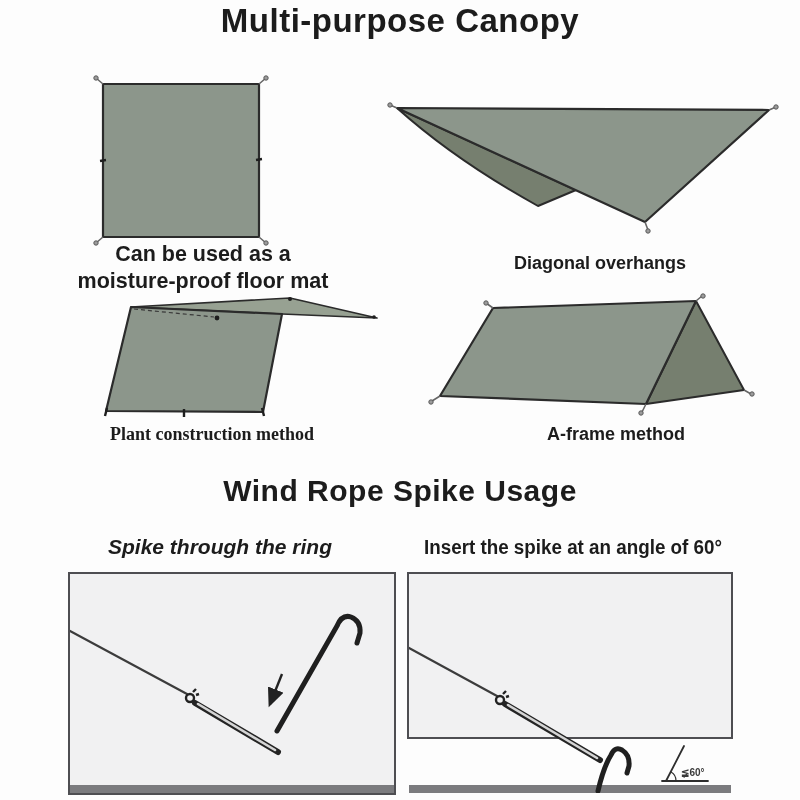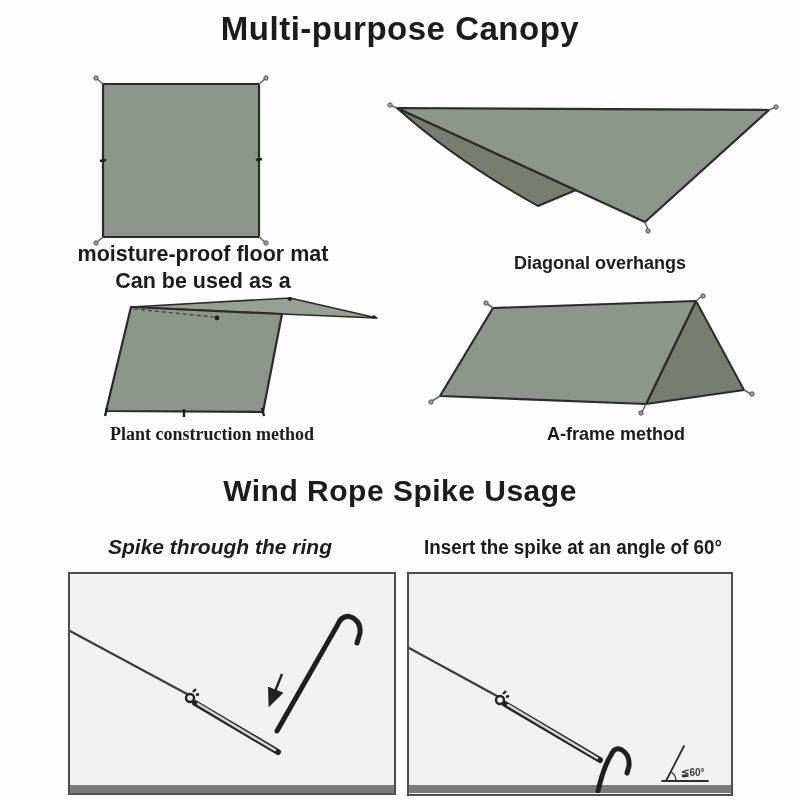--- a/index.html
+++ b/index.html
@@ -29,21 +29,21 @@
   .arrow{stroke:#222;stroke-width:2.4;fill:none;}
   .ground{fill:var(--ground);}
   .anglin{stroke:#2e2e2e;stroke-width:1.8;fill:none;stroke-linecap:round;}
   .angtxt{font-family:"Liberation Sans",sans-serif;font-size:10px;font-weight:700;fill:#3a3a3a;}
 </style>
 </head>
 <body>
 
 <div>
 
-  <div class="cap title" style="left:400px;top:8px;">Multi-purpose Canopy</div>
+  <div class="cap title" style="left:400px;top:0;">Multi-purpose Canopy</div>
 
   <svg class="art" width="800" height="560" viewBox="0 0 800 560">
 
     <g>
       <rect x="103" y="84" width="156" height="153" class="f-light"></rect>
       <g>
         <path class="pegtick" d="M103,84 L96,78 M259,84 L266,78 M103,237 L96,243 M259,237 L266,243"></path>
         <circle class="peg" cx="96" cy="78" r="2.2"></circle>
           <circle class="peg" cx="266" cy="78" r="2.2"></circle>
         <circle class="peg" cx="96" cy="243" r="2.2"></circle>
@@ -83,22 +83,22 @@
         <circle class="peg" cx="486" cy="303" r="2.2"></circle>
           <circle class="peg" cx="703" cy="296" r="2.2"></circle>
         <circle class="peg" cx="431" cy="402" r="2.2"></circle>
           <circle class="peg" cx="641" cy="413" r="2.2"></circle>
         <circle class="peg" cx="752" cy="394" r="2.2"></circle>
       </g>
     </g>
   </svg>
 
   <div class="cap wrapcap" style="left:203px;top:241px;">
+    <div>Can be used as a</div>
     <div>moisture-proof floor mat</div>
-    <div>Can be used as a</div>
   </div>
   <div class="cap c22" style="left:600px;top:252px;">Diagonal overhangs</div>
   <div class="cap c22" style="left:212px;top:423px;font-family:Liberation Serif, serif;">Plant construction method</div>
   <div class="cap c22" style="left:616px;top:423px;">A-frame method</div>
 
   <div class="cap title2" style="left:400px;top:472px;">Wind Rope Spike Usage</div>
 
   <div class="cap c21" style="left:220px;top:534px;font-style:italic;">Spike through the ring</div>
   <div class="cap c20" style="left:573px;top:535px;">Insert the spike at an angle of 60°</div>
 
@@ -117,21 +117,21 @@
       </g>
       <g>
         <line class="rod" x1="125" y1="129" x2="208" y2="178"></line>
         <line class="rodhl" x1="128" y1="130" x2="205" y2="176"></line>
       </g>
       <line class="arrow" x1="212" y1="100" x2="200" y2="130" marker-end="url(#ah)"></line>
       <path class="hook" d="M207,157 L267,52 Q272,40 281,43 Q291,47 290,59 L287,69"></path>
     </svg>
   </div>
 
-  <div class="panel" style="left:407px;top:572px;width:326px;height:224px;">
+  <div class="panel" style="left:407px;top:572px;width:326px;height:167px;">
     <svg width="322" height="219" viewBox="0 0 322 219">
       <rect class="ground" x="0" y="211" width="322" height="8"></rect>
       <line class="rope" x1="0" y1="74" x2="88" y2="122"></line>
       <g>
         <circle class="ring" cx="91" cy="126" r="4"></circle>
         <path class="ring" d="M94,120 l3,-3 M97,123 l3,-1"></path>
       </g>
       <g>
         <line class="rod" x1="96" y1="130" x2="191" y2="186"></line>
         <line class="rodhl" x1="99" y1="131" x2="188" y2="184"></line>

